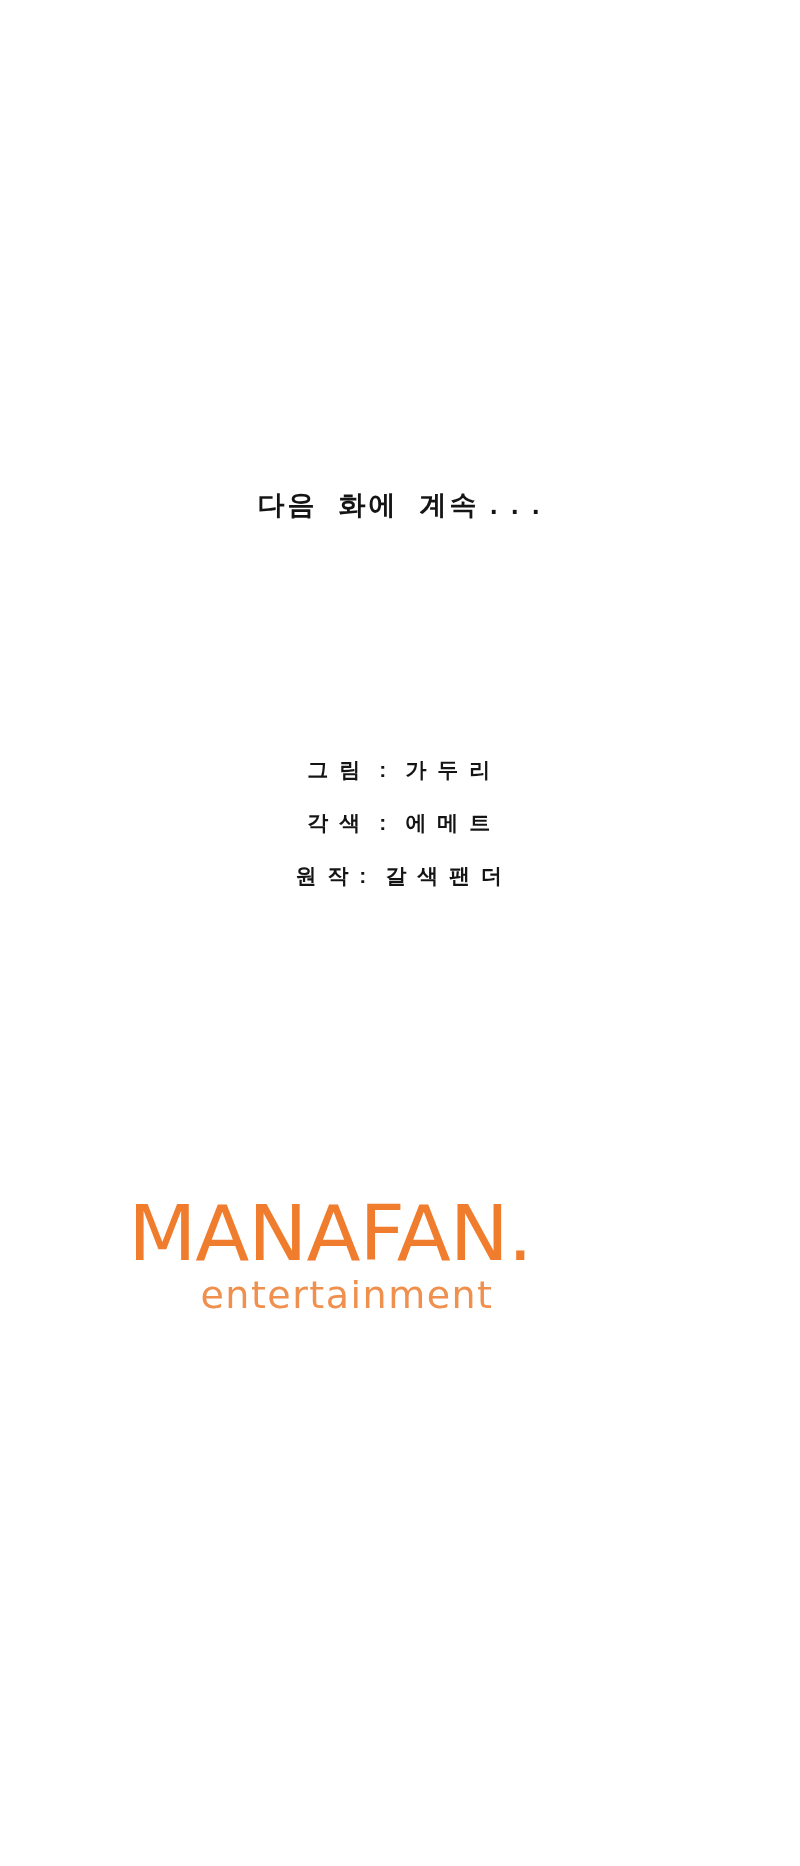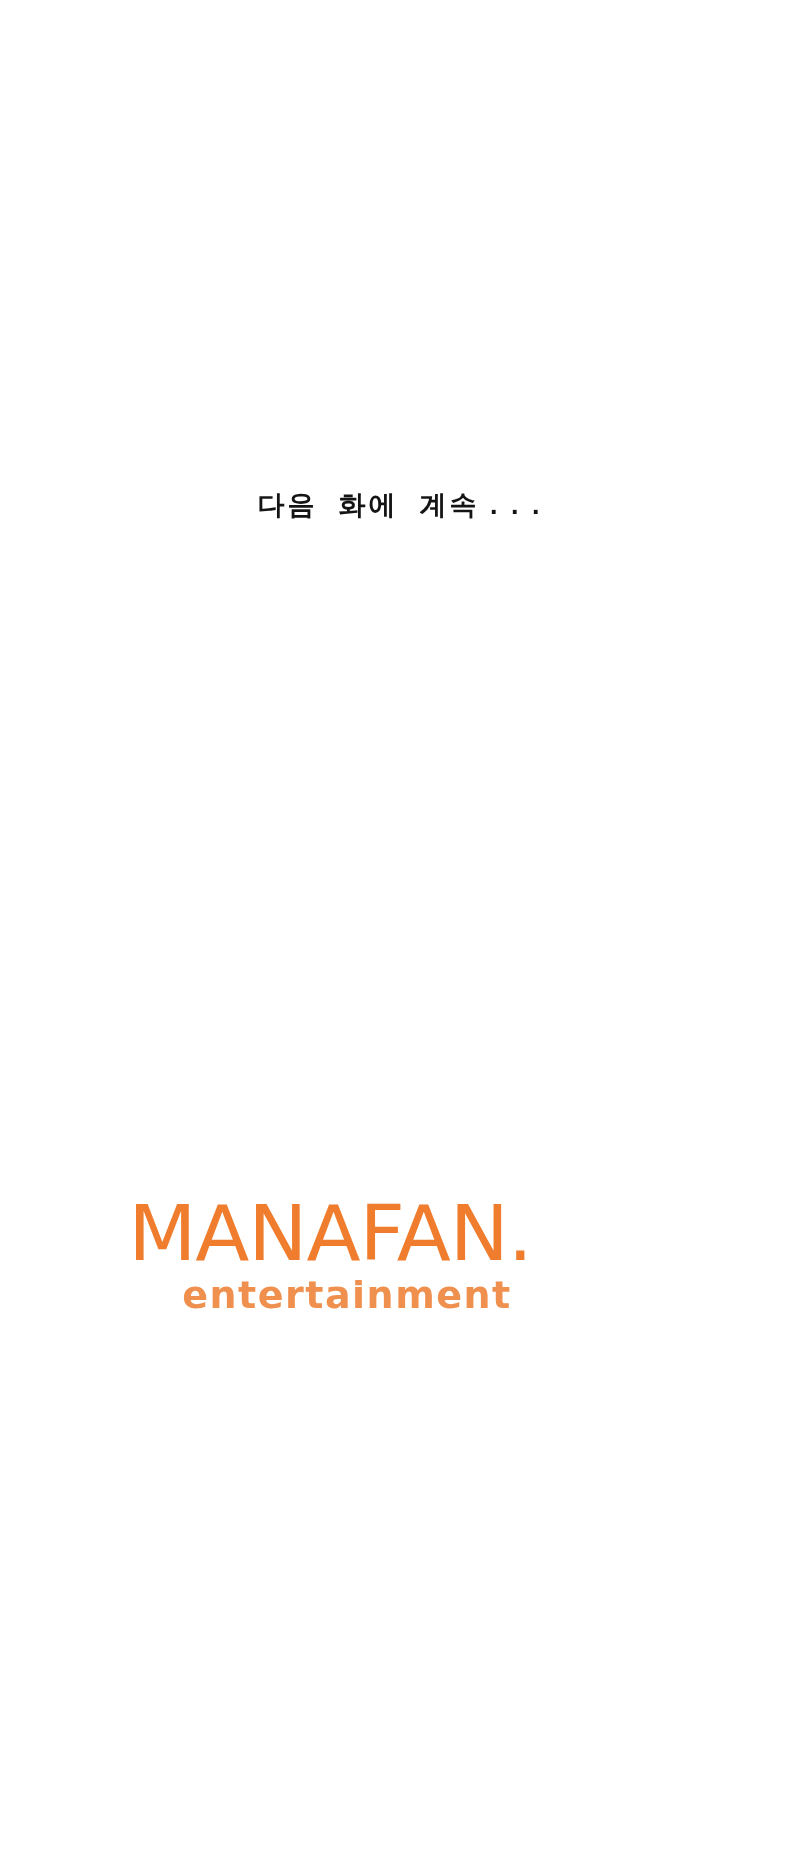--- a/index.html
+++ b/index.html
@@ -78,34 +78,39 @@
     line-height: 1;
     transform: scaleX(1.04);
   }
   .logo-dot {
     color: #f07d2e;
   }
   .logo-sub {
     display: block;
     font-family: "DejaVu Sans", sans-serif;
     font-size: 38px;
-    font-weight: 700;
+    font-weight: 400;
     letter-spacing: 1.5px;
     color: #f0904f;
     line-height: 1;
     margin-top: 4px;
     padding-left: 34px;
   }
 </style>
 </head>
 <body>
 
 <div class="page">
 
   <div class="continued">다음  화에  계속 . . .</div>
 
+  <div class="credits">
+    <p class="credit-line">그 림  :  가 두 리</p>
+    <p class="credit-line">각 색  :  에 메 트</p>
+    <p class="credit-line">원 작 :  갈 색 팬 더</p>
+  </div>
 
   <div class="logo-wrap">
     <span class="logo-main"><span>MANAFAN</span><span class="logo-dot">.</span></span>
     <span class="logo-sub">entertainment</span>
   </div>
 
 </div>
 
 </body></html>

